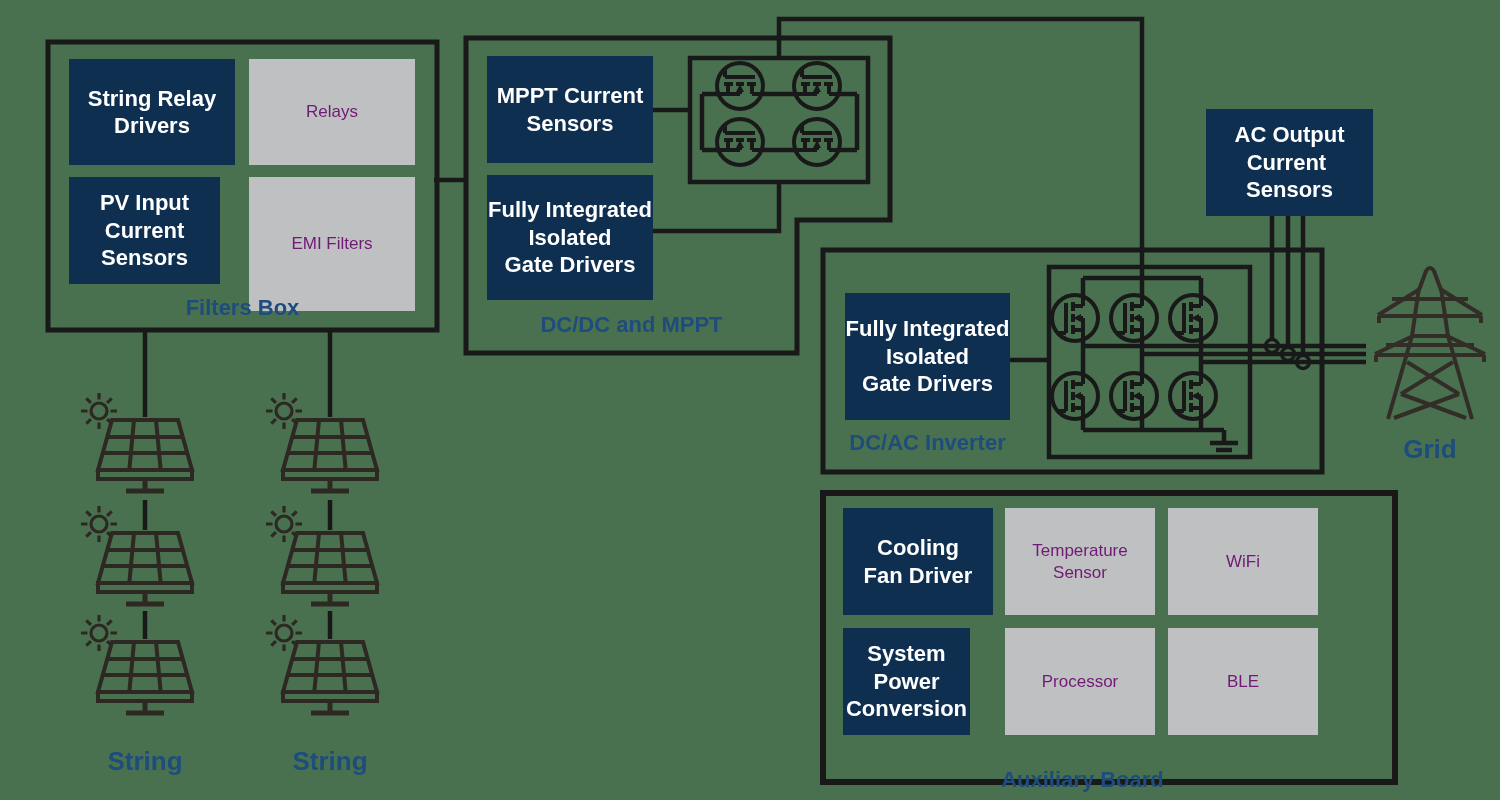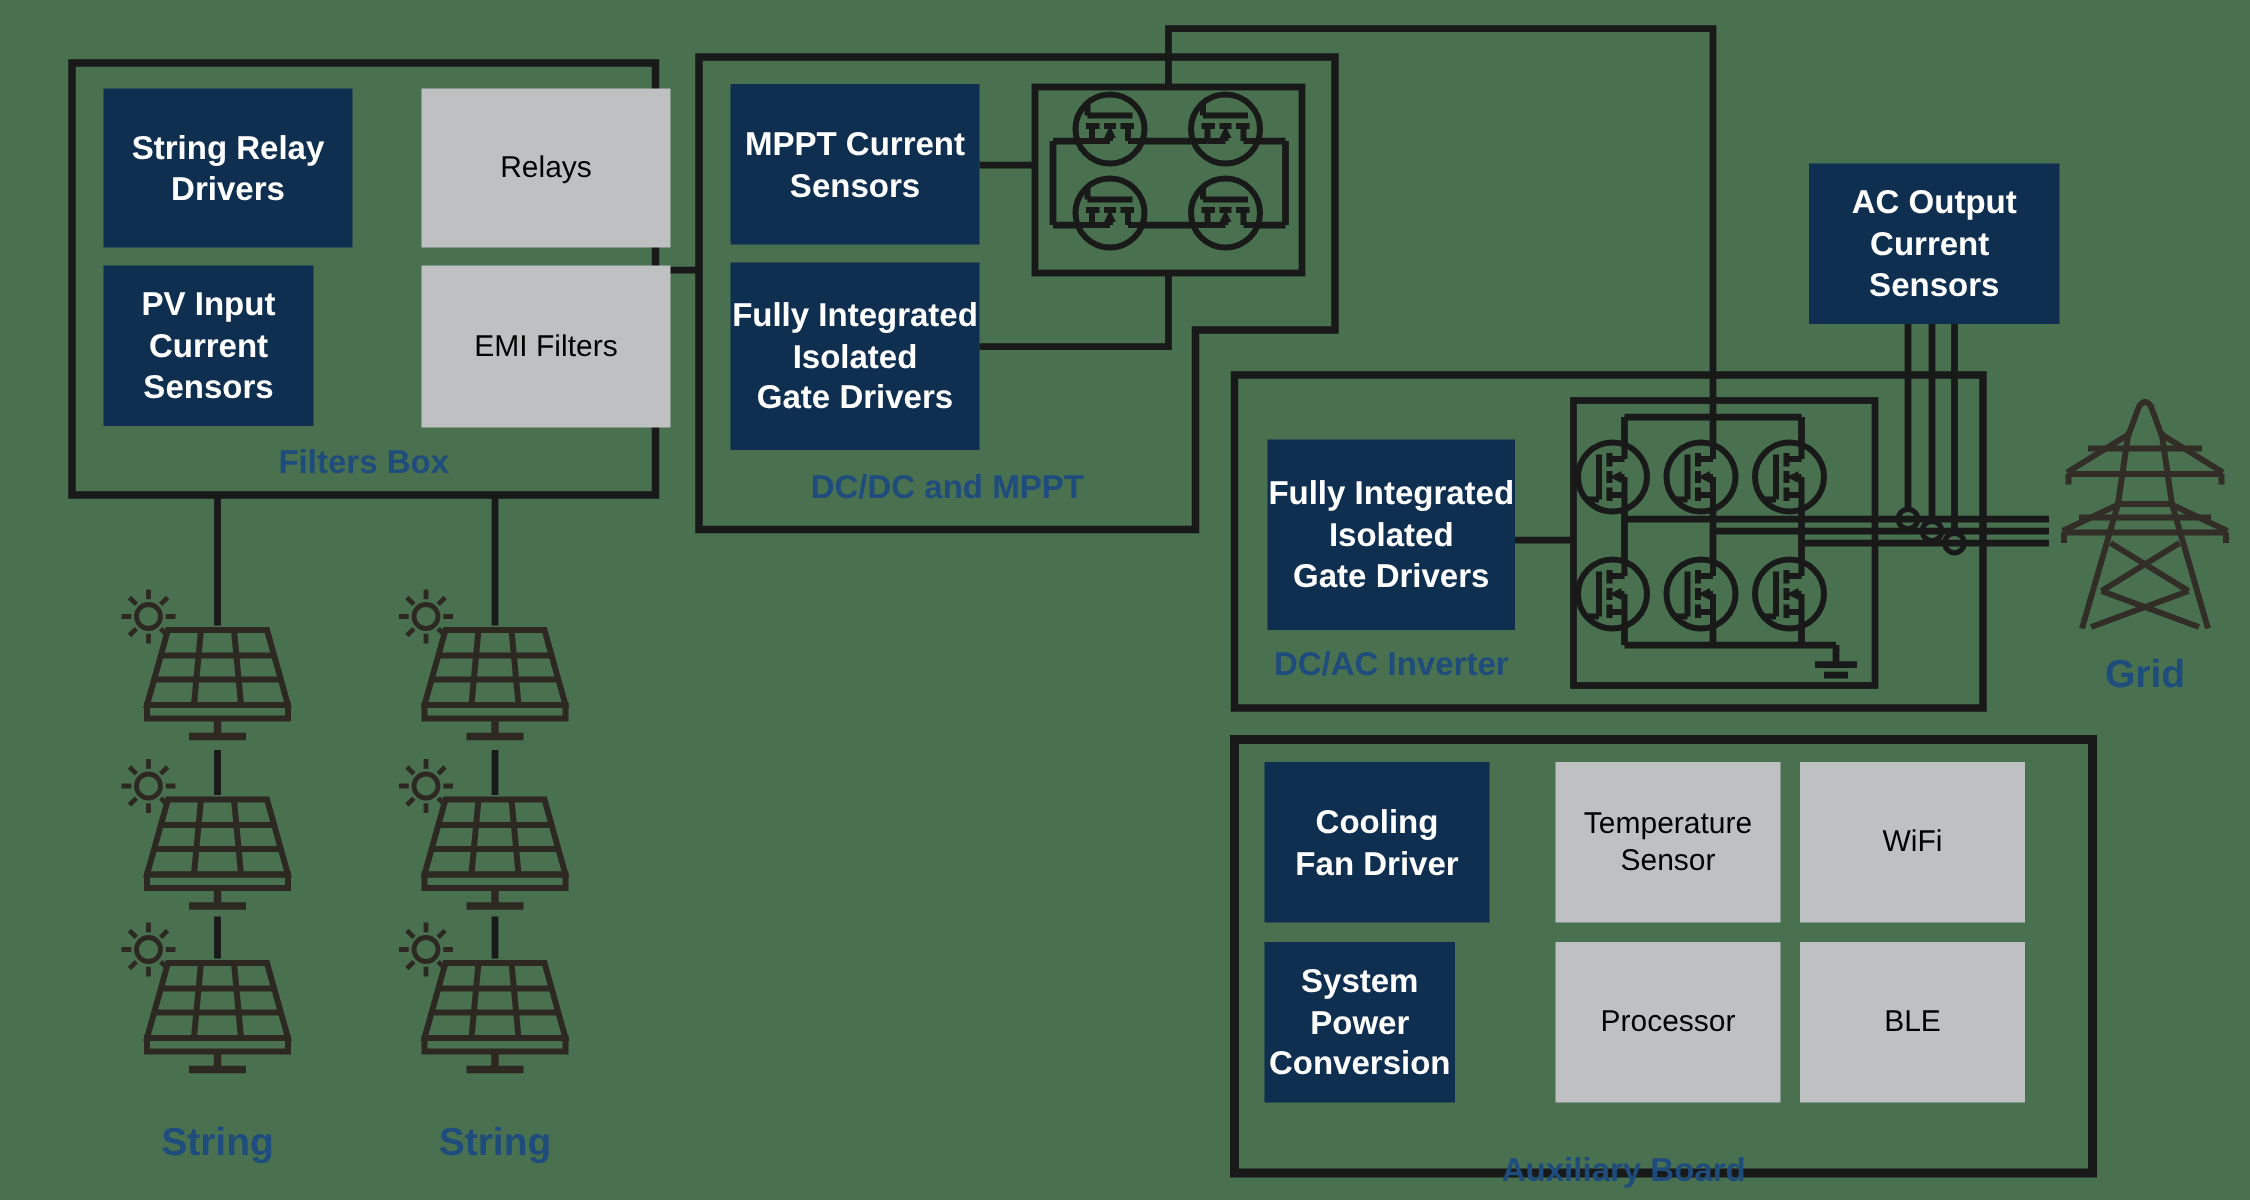--- a/index.html
+++ b/index.html
@@ -19,23 +19,23 @@
     box-sizing:border-box;
   }
   .navy{
     background:#0F2F50;
     color:#FFFFFF;
     font-weight:bold;
     font-size:22px;line-height:1.25;
   }
   .gray{
     background:#BFC0C2;
-    color:#000000;
+    color:#701a75;
     font-weight:400;
-    font-size:20px;line-height:1.25;margin-left:32px;
+    font-size:17px;line-height:1.25;
   }
   .sec-label{
     position:absolute;
     text-align:center;
     color:#1E4C7C;
     font-weight:bold;
     font-size:22px;
   }
   .big-label{font-size:26px;}
 </style>
@@ -160,23 +160,23 @@
       <path d="M1376,355 V362 M1484,355 V362"></path>
       <path d="M1412,336 L1388,419 M1448,336 L1472,419"></path>
       <path d="M1407,362 L1459,394 M1453,362 L1401,394"></path>
       <path d="M1401,394 L1466,418 M1459,394 L1394,418"></path>
     </g>
   </svg>
 
   <div class="block navy" style="left:69px;top:59px;width:166px;height:106px;">String Relay
 Drivers</div>
   <div class="block gray" style="left:249px;top:59px;width:166px;height:106px;">Relays</div>
-  <div class="block navy" style="left:69px;top:177px;width:140px;height:107px;">PV Input
+  <div class="block navy" style="left:69px;top:177px;width:151px;height:107px;">PV Input
 Current Sensors</div>
-  <div class="block gray" style="left:249px;top:177px;width:166px;height:108px;">EMI Filters</div>
+  <div class="block gray" style="left:249px;top:177px;width:166px;height:134px;">EMI Filters</div>
   <div class="sec-label" style="left:48px;top:295px;width:389px;">Filters Box</div>
 
   <div class="block navy" style="left:487px;top:56px;width:166px;height:107px;">MPPT Current
 Sensors</div>
   <div class="block navy" style="left:487px;top:175px;width:166px;height:125px;">Fully Integrated
 Isolated
 Gate Drivers</div>
   <div class="sec-label" style="left:466px;top:312px;width:331px;">DC/DC and MPPT</div>
 
   <div class="block navy" style="left:845px;top:293px;width:165px;height:127px;">Fully Integrated

